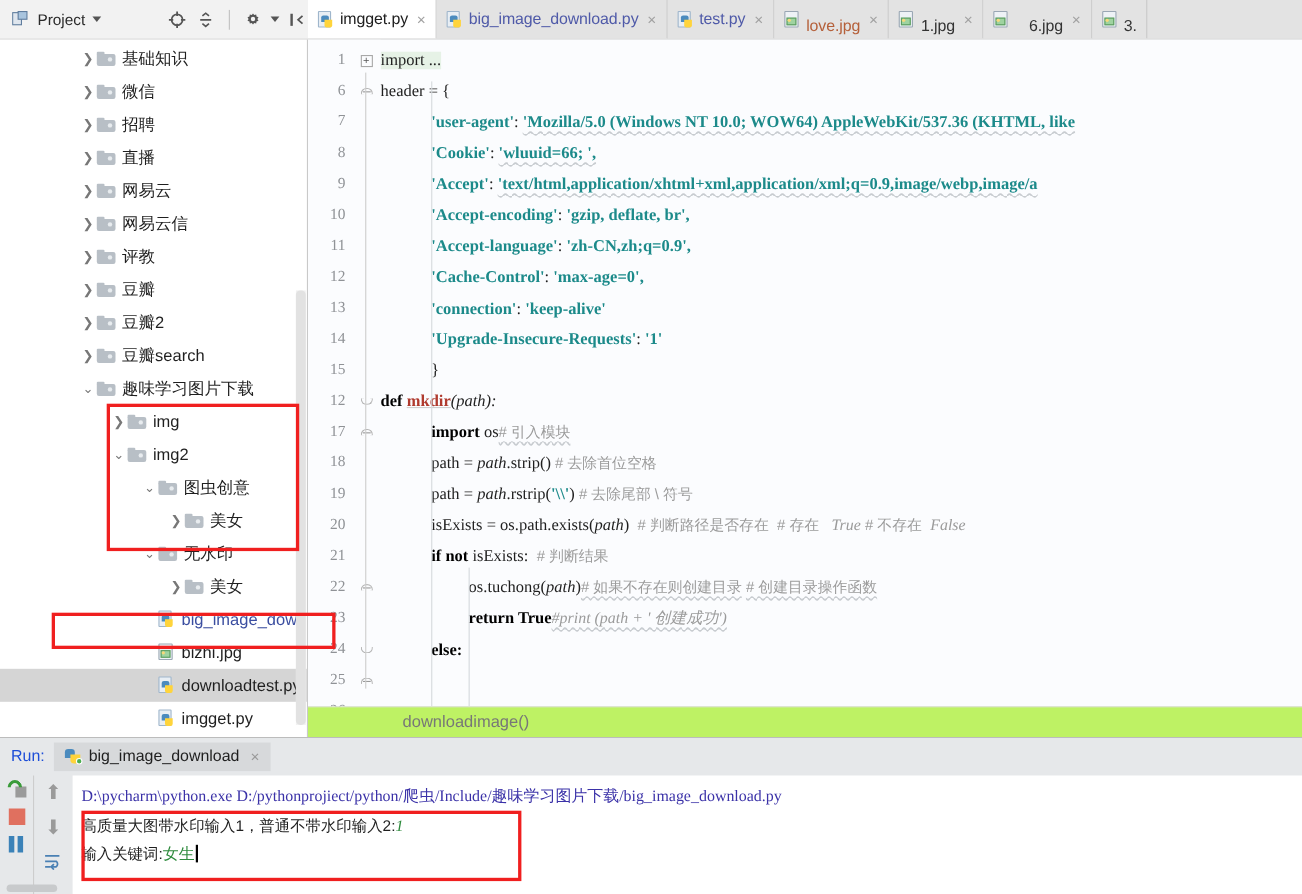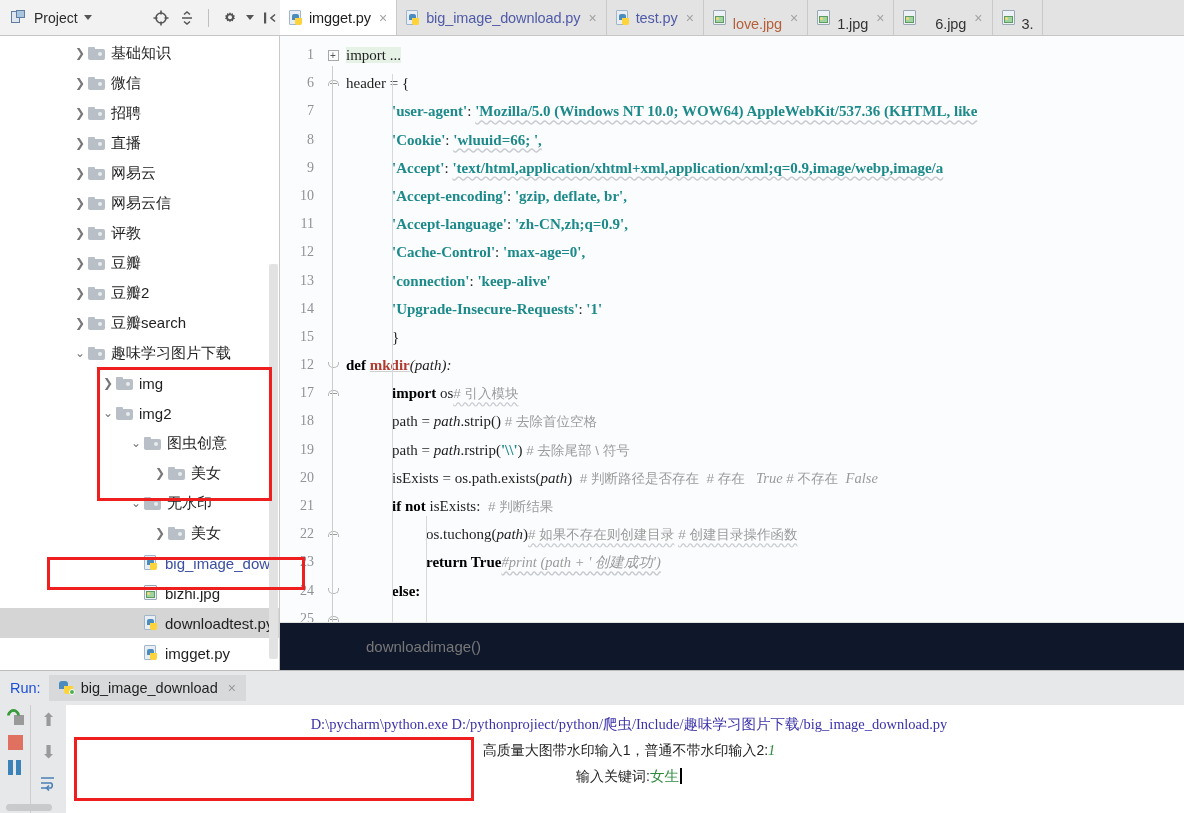--- a/index.html
+++ b/index.html
@@ -93,39 +93,39 @@
   .par { color: #1f1f1f; font-style: italic; }
   .cmt { color: #9b9b9b; font-family: "Liberation Sans", sans-serif; font-size: 13.5px; }
   .cmt-i { color: #9b9b9b; font-style: italic; font-family: "Liberation Serif", serif; font-size: 14.5px; }
   .plain { color: #1f1f1f; }
   .folded { background: #e6f2e6; color: #1f1f1f; }
   .indent1 { display: inline-block; width: 46px; }
   .indent2 { display: inline-block; width: 80px; }
 
   .wavy { text-decoration: underline; text-decoration-style: wavy; text-decoration-color: #c8ccd0; text-underline-offset: 3px; }
 
-  .breadcrumb { height: 48px; display: flex; align-items: center; padding-left: 86px; background: #0f172a; border-top: 1px solid #e2e2e2; color: #777; font-size: 15px; }
+  .breadcrumb { height: 28px; display: flex; align-items: center; padding-left: 86px; background: #bef264; border-top: 1px solid #e2e2e2; color: #777; font-size: 15px; }
   .ind-line { position: absolute; top: 38px; bottom: 0; width: 1px; background: #d5d9dd; }
 
   
   .runpanel { height: 143px; flex: 0 0 143px; background: #e6e8ea; display: flex; flex-direction: column; border-top: 1px solid #bcbcbc; }
   .run-header { height: 34px; display: flex; align-items: center; background: #e6e8ea; }
   .run-label { padding: 0 8px 0 10px; font-size: 14.5px; color: #1d4ed8; }
   .run-tab { display: flex; align-items: center; gap: 6px; padding: 0 10px; height: 26px; background: #d7d9db; font-size: 14.5px; color: #1f1f1f; }
   .run-tab .xmark { color: #9a9a9a; margin-left: 4px; font-size: 14px; }
   .icon-pyrun { width: 16px; height: 16px; position: relative; flex: none; }
   .icon-pyrun .b1 { position: absolute; left: 0; top: 1px; width: 9px; height: 8px; background: #4b8bbe; border-radius: 3px 3px 0 0; }
   .icon-pyrun .b2 { position: absolute; left: 5px; top: 6px; width: 9px; height: 8px; background: #ffd43b; border-radius: 0 0 3px 3px; }
   .icon-pyrun .g { position: absolute; left: 10px; top: 9px; width: 6px; height: 6px; background: #4caf50; border-radius: 50%; border: 1px solid #fff; }
 
   .run-body { flex: 1; display: flex; min-height: 0; }
   .run-side { width: 30px; flex: 0 0 30px; display: flex; flex-direction: column; align-items: center; padding-top: 4px; gap: 10px; background: #e6e8ea; }
   .run-side2 { width: 36px; flex: 0 0 36px; display: flex; flex-direction: column; align-items: center; padding-top: 6px; gap: 14px; background: #e6e8ea; border-left: 1px solid #cdcdcd; }
   .console { flex: 1; background: #ffffff; position: relative; overflow: hidden; padding: 6px 0 0 8px; }
-  .cline { font-family: "Liberation Serif", serif; font-size: 14.5px; height: 26px; line-height: 26px; white-space: nowrap; text-align: center; }
+  .cline { font-family: "Liberation Serif", serif; font-size: 14.5px; height: 26px; line-height: 26px; white-space: nowrap; }
   .cpath { color: #3b32a8; }
   .cprompt { color: #1f1f1f; font-family: "Liberation Sans", sans-serif; font-size: 14px; }
   .cin { color: #2e8b3d; font-style: italic; font-family: "Liberation Serif", serif; }
   .cin2 { color: #2e8b3d; font-family: "Liberation Sans", sans-serif; font-style: normal; }
   .caret-txt { display: inline-block; width: 2px; height: 16px; background: #000; vertical-align: -3px; margin-left: 1px; }
 
   .sq-red { width: 15px; height: 15px; background: #e0705f; }
   .pause { width: 14px; height: 15px; display: flex; gap: 3px; }
   .pause i { width: 5px; height: 15px; background: #3b82b8; display: block; }
   .rerun { width: 17px; height: 16px; position: relative; }

